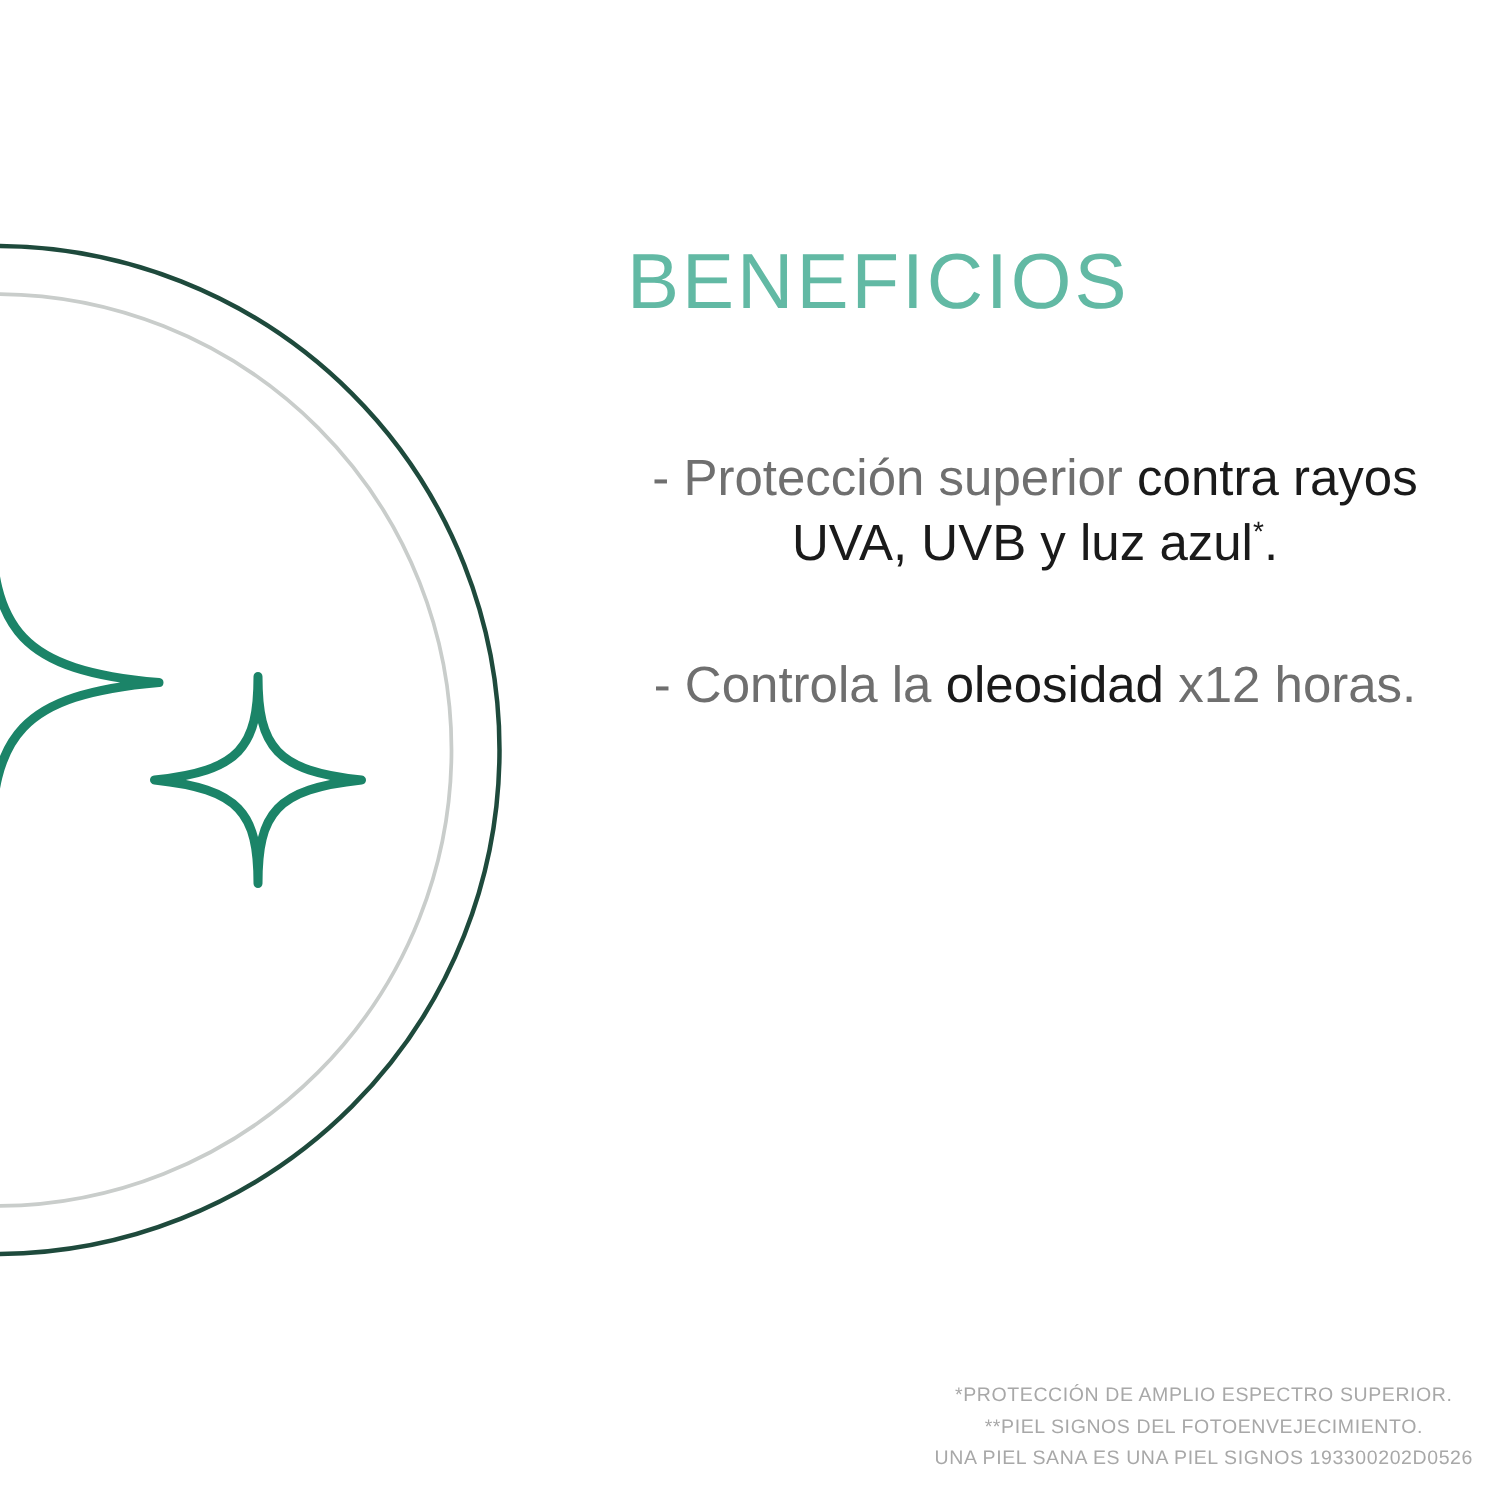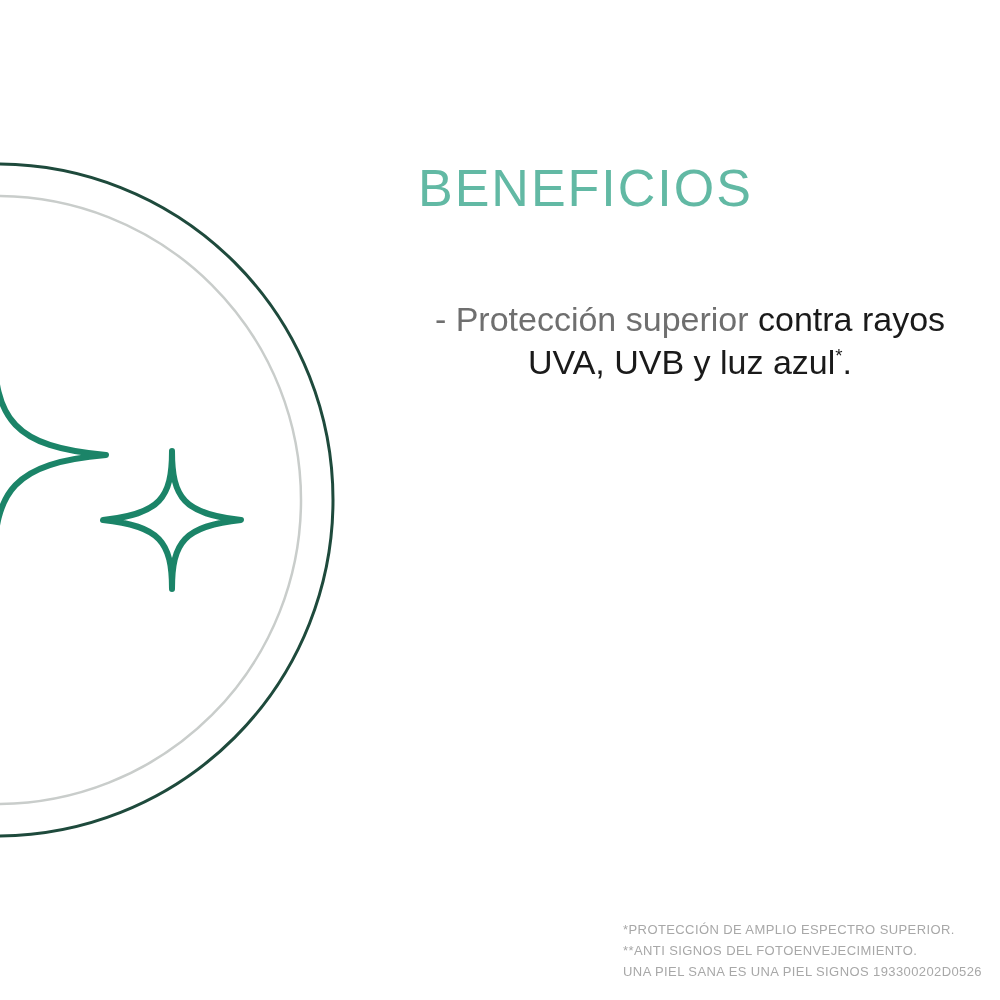--- a/index.html
+++ b/index.html
@@ -79,21 +79,21 @@
     font-size: 0.55em;
     vertical-align: super;
     line-height: 0;
   }
 
   
   #footer {
     position: absolute;
     right: 18px;
     bottom: 18px;
-    text-align: left;
+    text-align: center;
     font-size: 13px;
     line-height: 1.62;
     letter-spacing: 0.4px;
     color: #a8a8a8;
     font-weight: 400;
     white-space: nowrap;
   }
   #footer div { display: block; }
 </style>
 </head>
@@ -119,23 +119,24 @@
              C 172 542, 160 526, 103 520
              C 160 514, 172 498, 172 451 Z" fill="none" stroke="#1b8468" stroke-width="6" stroke-linejoin="round" stroke-linecap="round"></path>
   </svg>
 
   <div id="content">
 
     <h1 id="title">BENEFICIOS</h1>
 
     <div id="benefits">
       <p class="benefit"><span class="lt">- Protección superior </span><span class="rg">contra rayos UVA, UVB y luz azul</span><span class="rg sup">*</span><span class="rg">.</span></p>
+      <p class="benefit"><span class="lt">- Controla la </span><span class="rg">oleosidad</span><span class="lt"> x12 horas.</span></p>
     </div>
 
   </div>
 
   <div id="footer">
     <div>*PROTECCIÓN DE AMPLIO ESPECTRO SUPERIOR.</div>
-    <div>**ANTI SIGNOS DEL FOTOENVEJECIMIENTO.</div>
+    <div>**PIEL SIGNOS DEL FOTOENVEJECIMIENTO.</div>
     <div>UNA PIEL SANA ES UNA PIEL SIGNOS 193300202D0526</div>
   </div>
 
 </div>
 
 </body></html>

